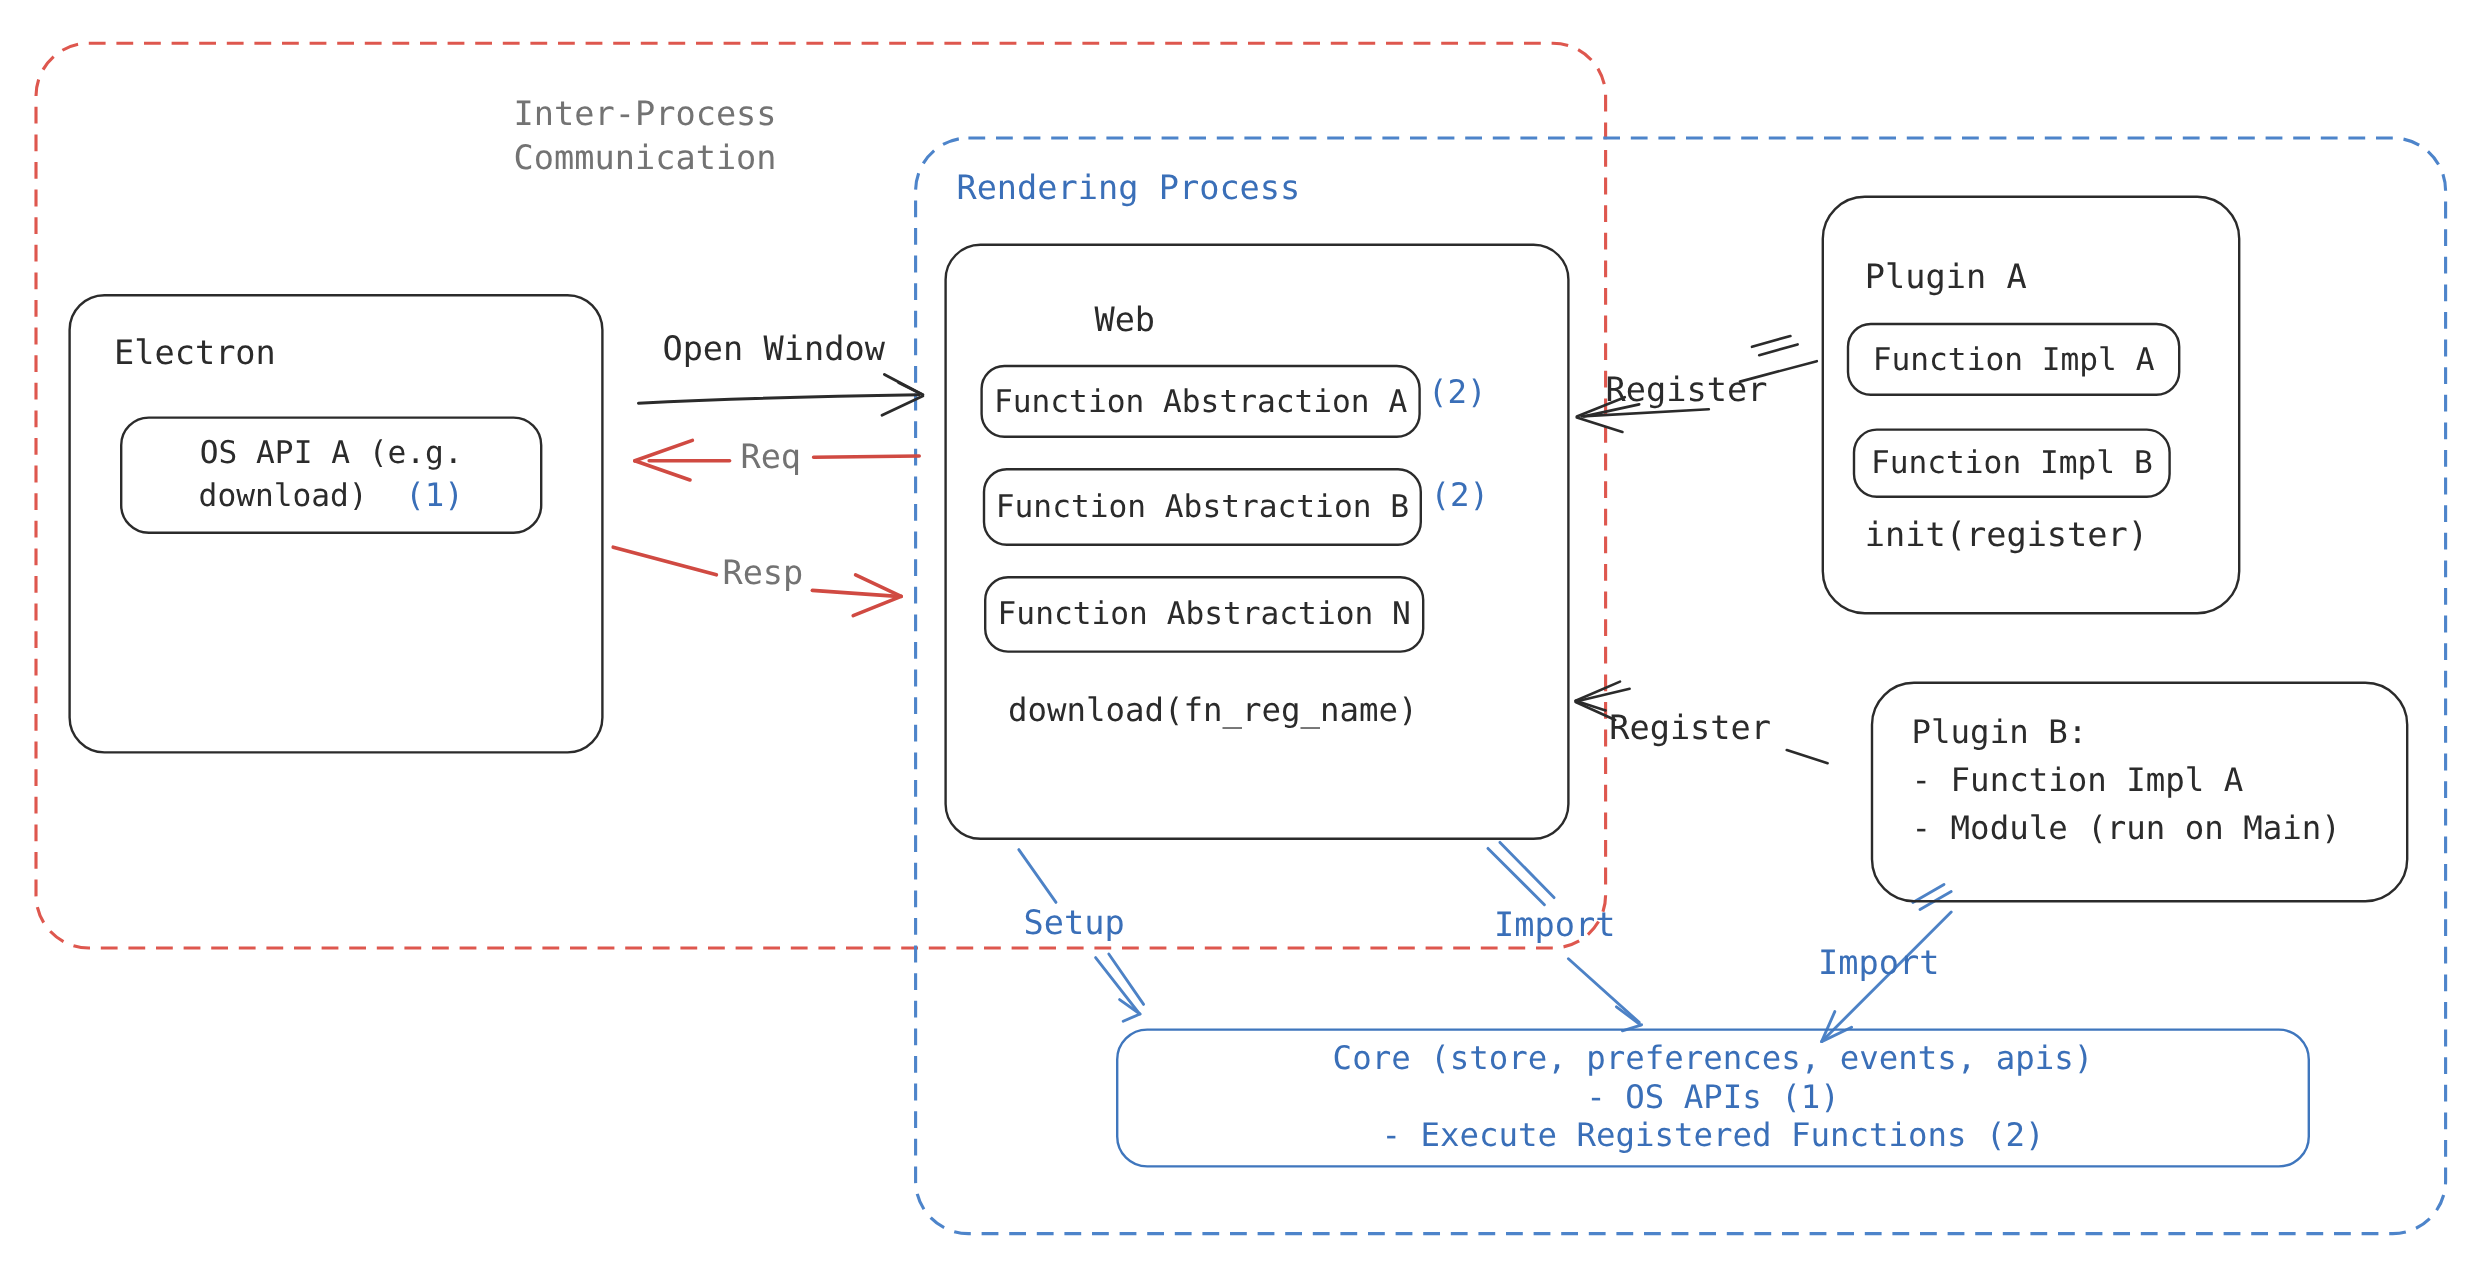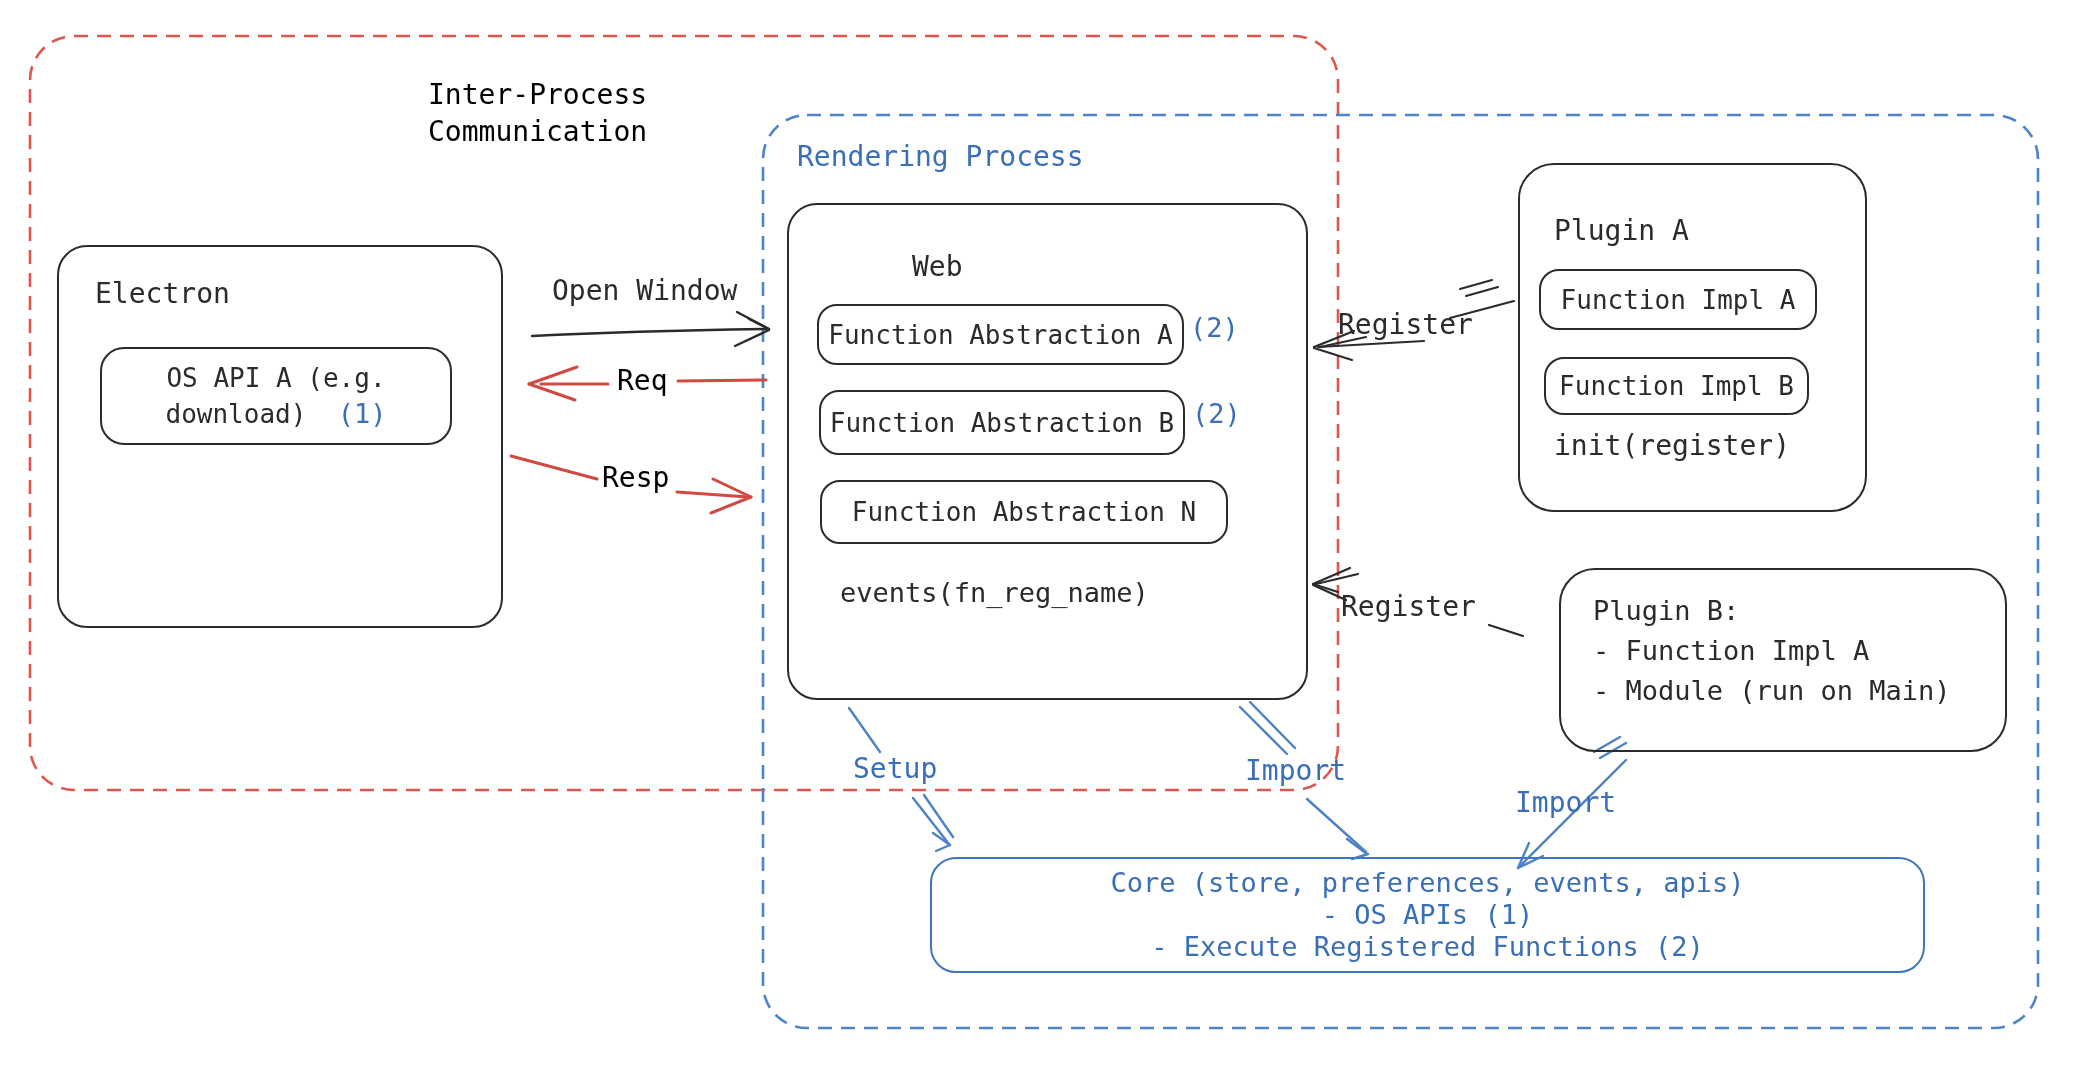--- a/index.html
+++ b/index.html
@@ -5,21 +5,21 @@
   html,body{margin:0;padding:0;background:#ffffff;}
   #stage{
     position:relative;width:2074px;height:1066px;background:#ffffff;overflow:hidden;
     font-family:"DejaVu Sans Mono","Liberation Mono",monospace;color:#2b2b2b;
   }
   #wires{position:absolute;left:0;top:0;width:2074px;height:1066px;}
   .abs{position:absolute;}
   .txt{font-size:27px;line-height:37px;white-space:pre;}
   .title{font-size:28px;line-height:37px;white-space:pre;}
   .multiline{white-space:pre-line;}
-  .red{color:#000000;}
+  .red{color:#737373;}
   .blue{color:#3a6fb8;}
   .box{position:absolute;border:2.6px solid #2b2b2b;border-radius:30px;background:transparent;box-sizing:border-box;padding-left:24px;}
   .innerbox{position:absolute;border:2.3px solid #2b2b2b;border-radius:20px;background:transparent;box-sizing:border-box;
     display:flex;align-items:center;justify-content:center;font-size:26px;white-space:pre;}
   .corebox{position:absolute;border:2.6px solid #3f76bd;border-radius:26px;box-sizing:border-box;
     display:flex;flex-direction:column;align-items:center;justify-content:center;}
   .coreline{font-size:27px;line-height:32px;color:#3a6fb8;white-space:pre;}
   .badge{font-size:27px;color:#3a6fb8;white-space:pre;}
 </style>
 </head>
@@ -111,22 +111,22 @@
   <div class="abs title" style="left:552px;top:272px;">Open Window</div>
   <div class="abs title red" style="left:617px;top:362px;">Req</div>
   <div class="abs title red" style="left:602px;top:459px;">Resp</div>
 
   <div class="box" style="left:787px;top:203px;width:521px;height:497px;">
     <div class="abs title" style="left:123px;top:43px;">Web</div>
     <div class="innerbox" style="left:28px;top:99px;width:367px;height:61px;">Function Abstraction A</div>
     <div class="abs badge" style="left:401px;top:107px;">(2)</div>
     <div class="innerbox" style="left:30px;top:185px;width:366px;height:65px;">Function Abstraction B</div>
     <div class="abs badge" style="left:403px;top:193px;">(2)</div>
-    <div class="innerbox" style="left:31px;top:275px;width:408px;height:64px;">Function Abstraction N</div>
-    <div class="abs txt" style="left:51px;top:369px;">events(fn_reg_name)</div>
+    <div class="innerbox" style="left:31px;top:275px;width:367px;height:64px;">Function Abstraction N</div>
+    <div class="abs txt" style="left:51px;top:369px;">download(fn_reg_name)</div>
   </div>
 
   <div class="abs title" style="left:1338px;top:306px;">Register</div>
   <div class="abs title" style="left:1341px;top:588px;">Register</div>
 
   <div class="box" style="left:1518px;top:163px;width:349px;height:349px;border-radius:36px;">
     <div class="abs title" style="left:34px;top:47px;">Plugin A</div>
     <div class="innerbox" style="left:19px;top:104px;width:278px;height:61px;">Function Impl A</div>
     <div class="innerbox" style="left:24px;top:192px;width:265px;height:58px;">Function Impl B</div>
     <div class="abs title" style="left:34px;top:262px;">init(register)</div>

